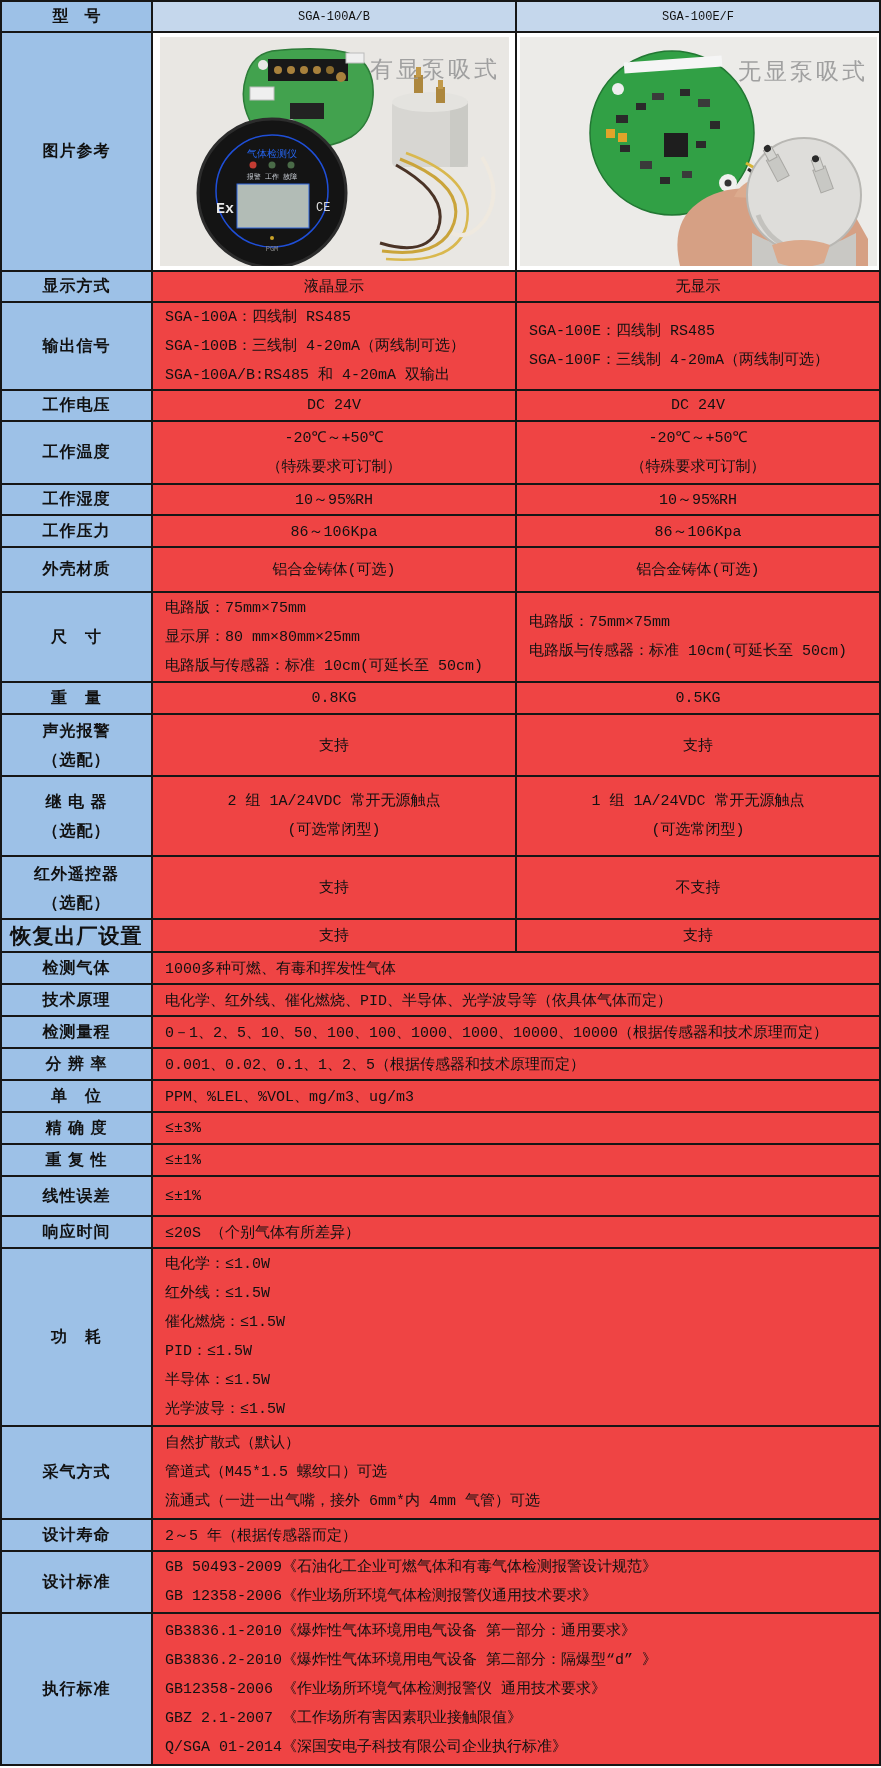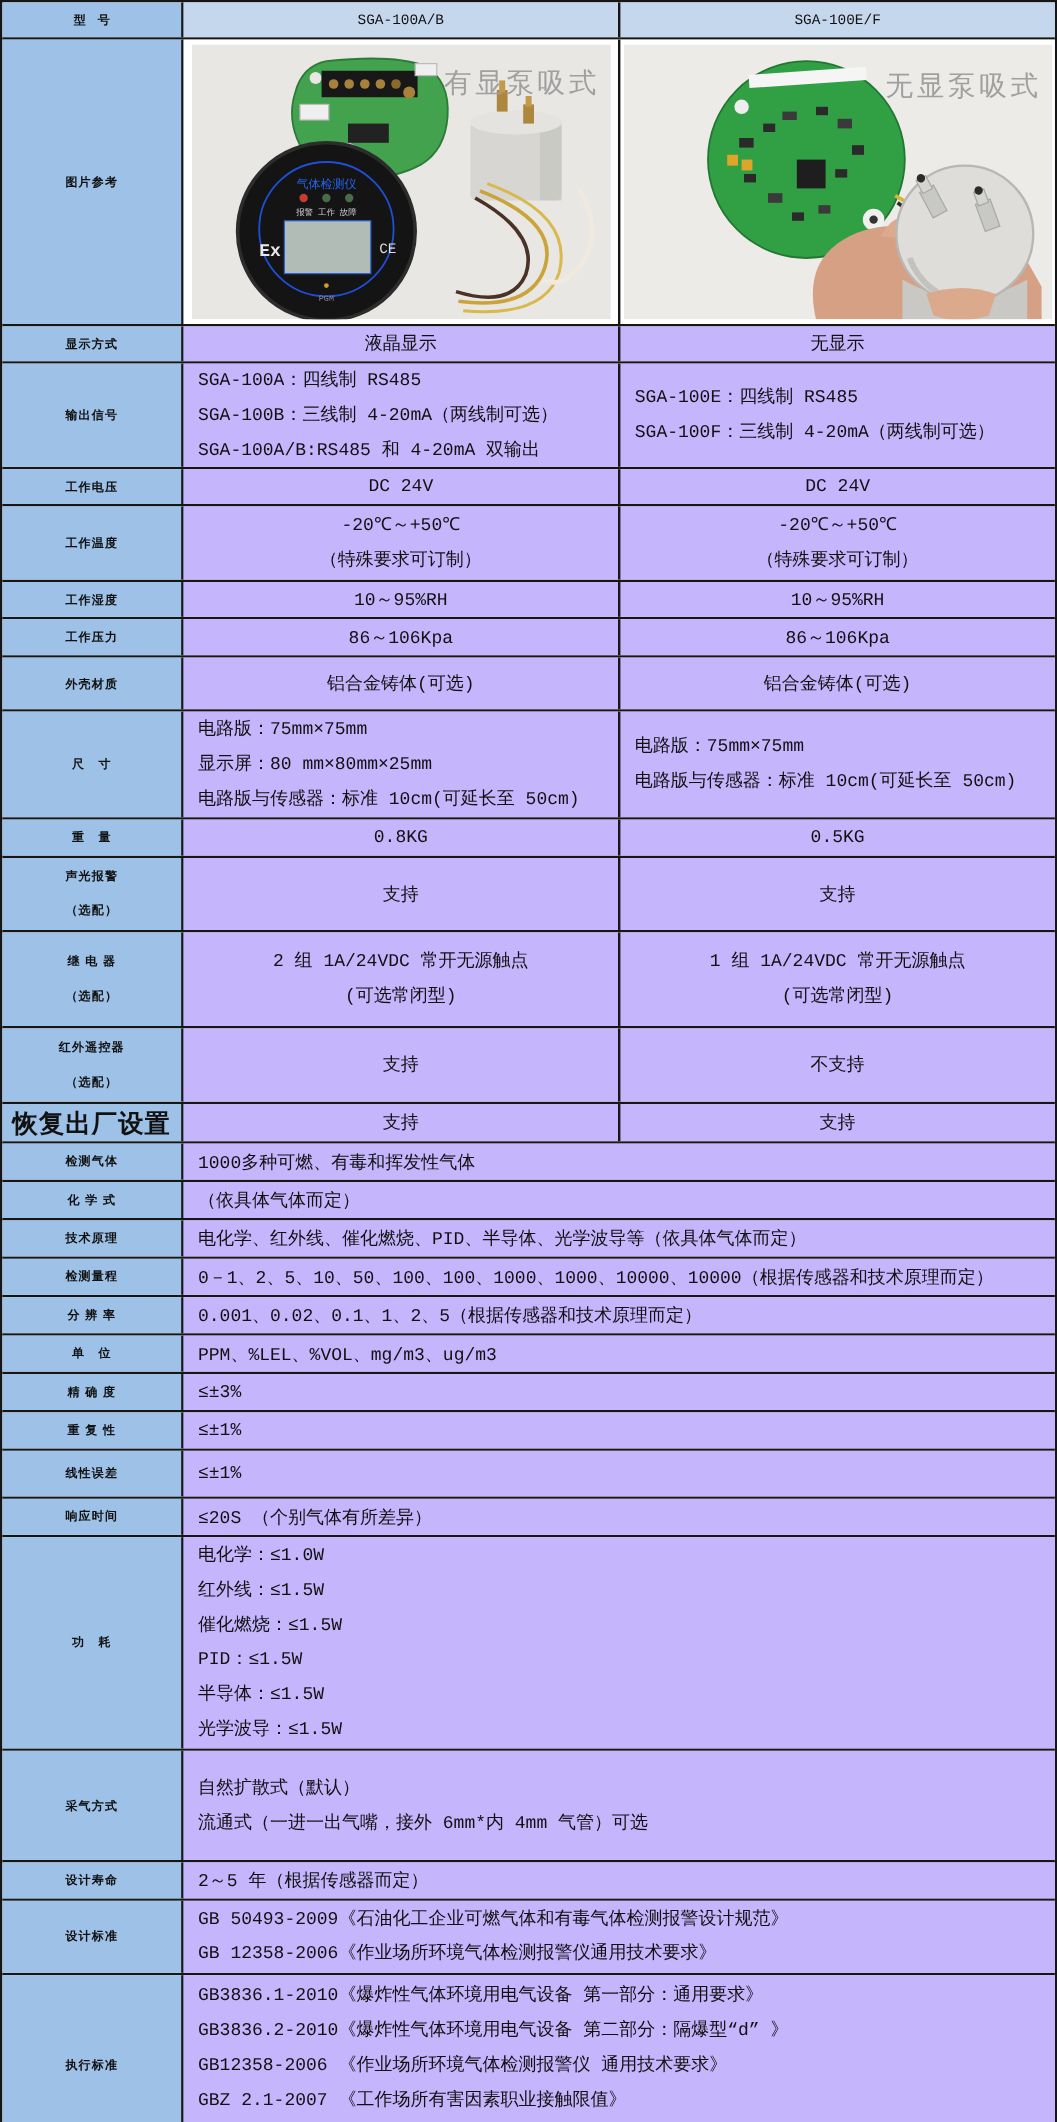--- a/index.html
+++ b/index.html
@@ -15,27 +15,27 @@
   }
   .row { display:flex; border-bottom:2px solid #161616; width:100%; }
   .row:last-child { border-bottom:none; }
   .cell { display:flex; overflow:hidden; }
   .label {
     width:151px; min-width:151px;
     background:#9dc1e7;
     border-right:2px solid #161616;
     flex-direction:column;
     align-items:center; justify-content:center;
-    font-weight:bold; font-size:10px; letter-spacing:1px;
+    font-weight:bold; font-size:16px; letter-spacing:1px;
     text-align:center;
   }
   .label .lline { line-height:29px; }
   .value {
     flex:1 1 0;
-    background:#c4b5fd;
+    background:#ef4444;
     font-family:"Liberation Mono","DejaVu Sans Mono",monospace;
     font-size:15px;
     flex-direction:column;
   }
   .value + .value { border-left:2px solid #161616; }
   .center { align-items:center; justify-content:center; text-align:center; }
   .left { align-items:flex-start; justify-content:center; padding:3px 12px; text-align:left; }
   .line { line-height:29px; white-space:nowrap; }
   .header .value { background:#c5d7ec; font-size:12px; }
   .header .label { letter-spacing:0; }
@@ -275,24 +275,20 @@
     <div class="cell label" style="font-size:21px">恢复出厂设置</div>
     <div class="cell value center">支持</div>
     <div class="cell value center">支持</div>
   </div>
 
   <div class="row" style="height:32px">
     <div class="cell label">检测气体</div>
     <div class="cell value left">1000多种可燃、有毒和挥发性气体</div>
   </div>
 
-  <div class="row" style="height:32px">
-    <div class="cell label">化 学 式</div>
-    <div class="cell value left">（依具体气体而定）</div>
-  </div>
 
   <div class="row" style="height:32px">
     <div class="cell label">技术原理</div>
     <div class="cell value left">电化学、红外线、催化燃烧、PID、半导体、光学波导等（依具体气体而定）</div>
   </div>
 
   <div class="row" style="height:32px">
     <div class="cell label">检测量程</div>
     <div class="cell value left">0－1、2、5、10、50、100、100、1000、1000、10000、10000（根据传感器和技术原理而定）</div>
   </div>
@@ -336,20 +332,21 @@
       <div class="line">PID：≤1.5W</div>
       <div class="line">半导体：≤1.5W</div>
       <div class="line">光学波导：≤1.5W</div>
     </div>
   </div>
 
   <div class="row" style="height:93px">
     <div class="cell label">采气方式</div>
     <div class="cell value left">
       <div class="line">自然扩散式（默认）</div>
+      <div class="line">管道式（M45*1.5 螺纹口）可选</div>
       <div class="line">流通式（一进一出气嘴，接外 6mm*内 4mm 气管）可选</div>
     </div>
   </div>
 
   <div class="row" style="height:32px">
     <div class="cell label">设计寿命</div>
     <div class="cell value left">2～5 年（根据传感器而定）</div>
   </div>
 
   <div class="row" style="height:62px">

